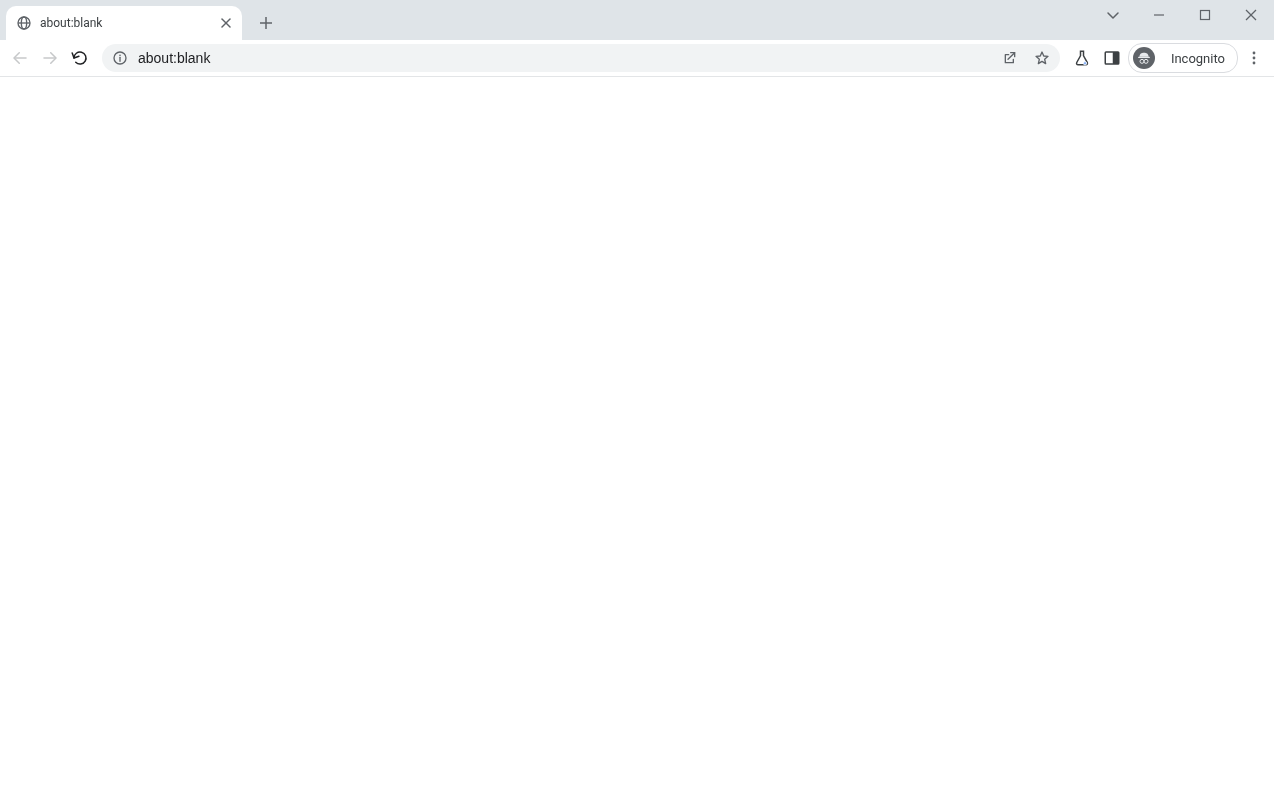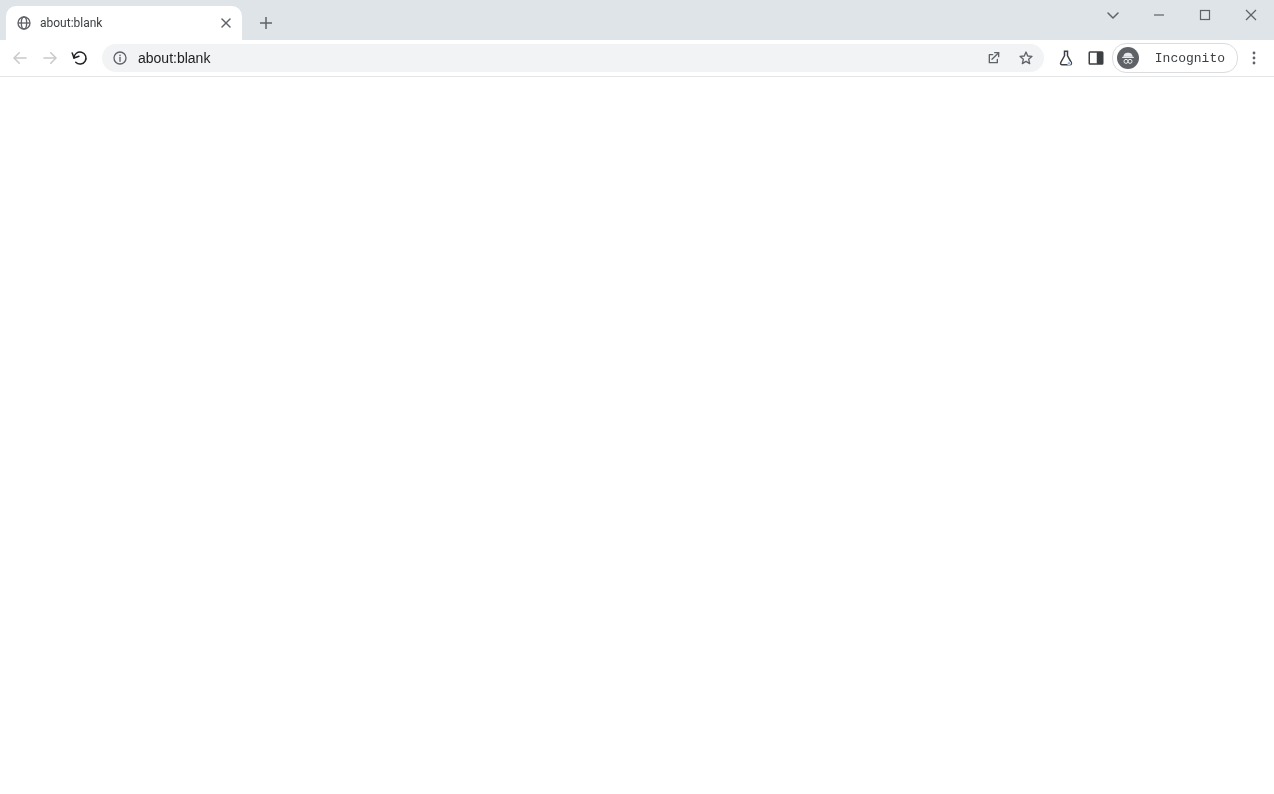--- a/index.html
+++ b/index.html
@@ -142,21 +142,20 @@
 
   .incognito-chip {
     display:flex;
     align-items:center;
     height:28px;
     border:1px solid #dadce0;
     border-radius:14px;
     padding: 0 12px 0 4px;
     gap:16px;
     cursor:pointer;
-    font-family:Liberation Mono, monospace;
   }
   .incognito-chip .badge {
     width:22px; height:22px;
     border-radius:50%;
     background:#5f6368;
     display:flex; align-items:center; justify-content:center;
   }
   .incognito-chip .label {
     font-size:13px;
     color:#3c4043;

